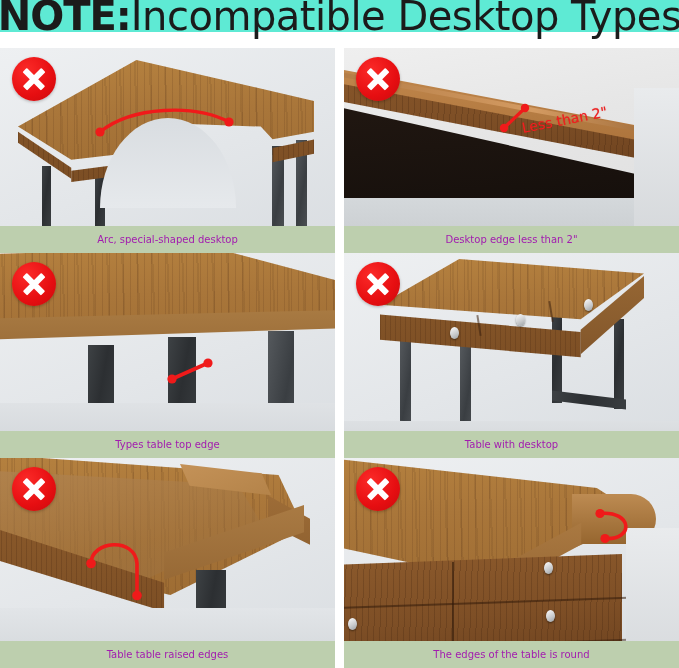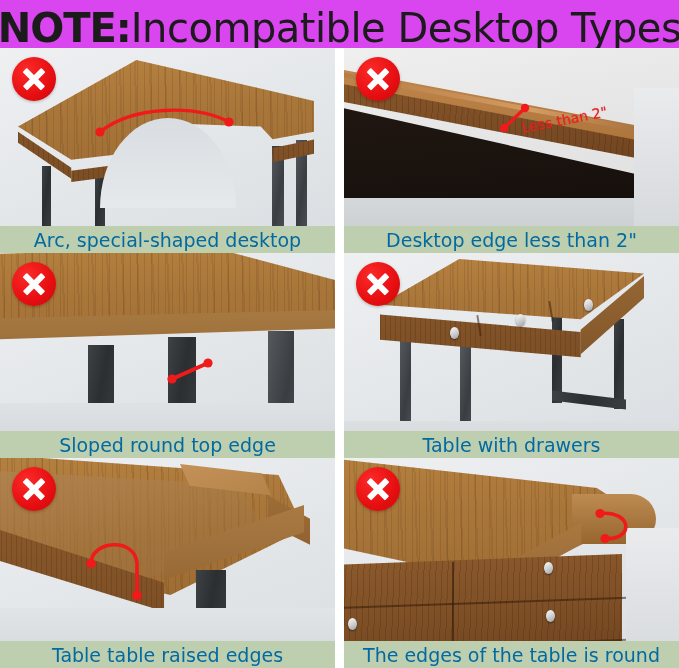--- a/index.html
+++ b/index.html
@@ -7,23 +7,23 @@
   body{
     width:679px;height:668px;
     background:#ffffff;
     font-family:"Liberation Sans", sans-serif;
     overflow:hidden;
   }
   .sheet{position:relative;width:679px;height:668px;background:#fff;}
 
   
   .title-bar{
-    height:48px;
-    display:flex;align-items:flex-end;justify-content:center;
-    background:#d946ef;
+    height:32px;
+    display:flex;align-items:center;justify-content:center;
+    background:#5eead4;
     padding:0 4px;
     box-sizing:border-box;
   }
   .title{
     font-size:40px;
     line-height:40px;
     font-weight:400;
     color:#1b1b1b;
     white-space:nowrap;
     letter-spacing:-0.5px;
@@ -48,21 +48,21 @@
     overflow:hidden;
   }
   .caption{
     position:absolute;left:0;right:0;bottom:0;
     height:27px;
     background:#bdcfae;
     display:flex;align-items:center;justify-content:center;
     z-index:40;
   }
   .caption span{
-    font-size:19px;color:#0369a1;white-space:nowrap;
+    font-size:10px;color:#a21caf;white-space:nowrap;
     font-family:"DejaVu Sans","Liberation Sans",sans-serif;
   }
 
   
   .badge{
     position:absolute;top:9px;left:12px;
     width:44px;height:44px;border-radius:50%;
     background:radial-gradient(circle at 34% 30%, #fb2a28 0%, #e60e11 60%, #c90a0d 100%);
     z-index:45;
     box-shadow:0 1px 3px rgba(0,0,0,.25);
@@ -221,21 +221,21 @@
       </div>
 
       <svg class="ann" viewBox="0 0 335 205">
         <path d="M172 126 L208 110" stroke="#f01a1a" stroke-width="4" fill="none" stroke-linecap="round"></path>
         <circle cx="172" cy="126" r="4.6" fill="#f01a1a"></circle>
         <circle cx="208" cy="110" r="4.6" fill="#f01a1a"></circle>
       </svg>
 
       <div class="badge"></div>
       <div class="caption">
-        <span>Sloped round top edge</span>
+        <span>Types table top edge</span>
       </div>
     </div>
 
     <div class="gutter"></div>
 
     <div class="cell">
       <div class="photo">
         <div class="bg-light"></div>
 
         <div style="position:absolute;left:208px;top:58px;width:10px;height:92px;" class="metal"></div>
@@ -262,21 +262,21 @@
         <div style="position:absolute;left:206px;top:48px;width:1.5px;height:21px;background:rgba(60,32,14,.55);transform:rotate(-9deg);"></div>
         <div class="knob" style="left:106px;top:74px;"></div>
         <div class="knob" style="left:172px;top:61px;"></div>
         <div class="knob" style="left:240px;top:46px;"></div>
         <div style="position:absolute;left:0;top:168px;width:335px;height:38px;
              background:linear-gradient(180deg,#dde0e3,#d0d4d7);"></div>
       </div>
 
       <div class="badge"></div>
       <div class="caption">
-        <span>Table with drawers</span>
+        <span>Table with desktop</span>
       </div>
     </div>
 
     <div class="cell">
       <div class="photo">
         <div class="bg-light"></div>
 
         <div style="position:absolute;left:-14px;top:-4px;width:318px;height:150px;
              clip-path:polygon(0% 0%, 92% 14%, 100% 50%, 58% 94%, 0% 66%);" class="wood"></div>
 

